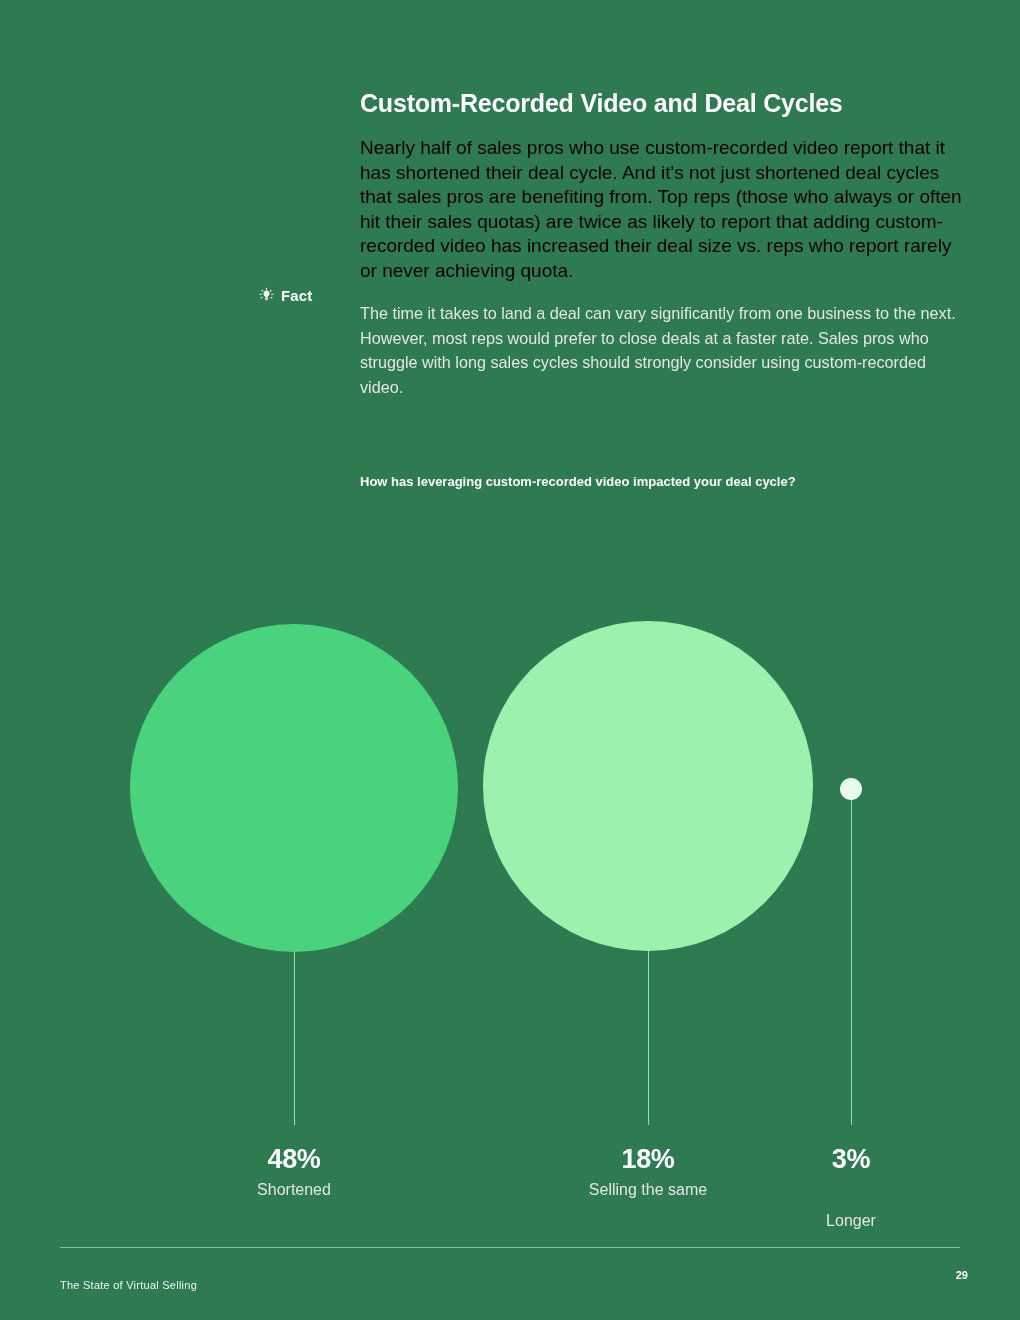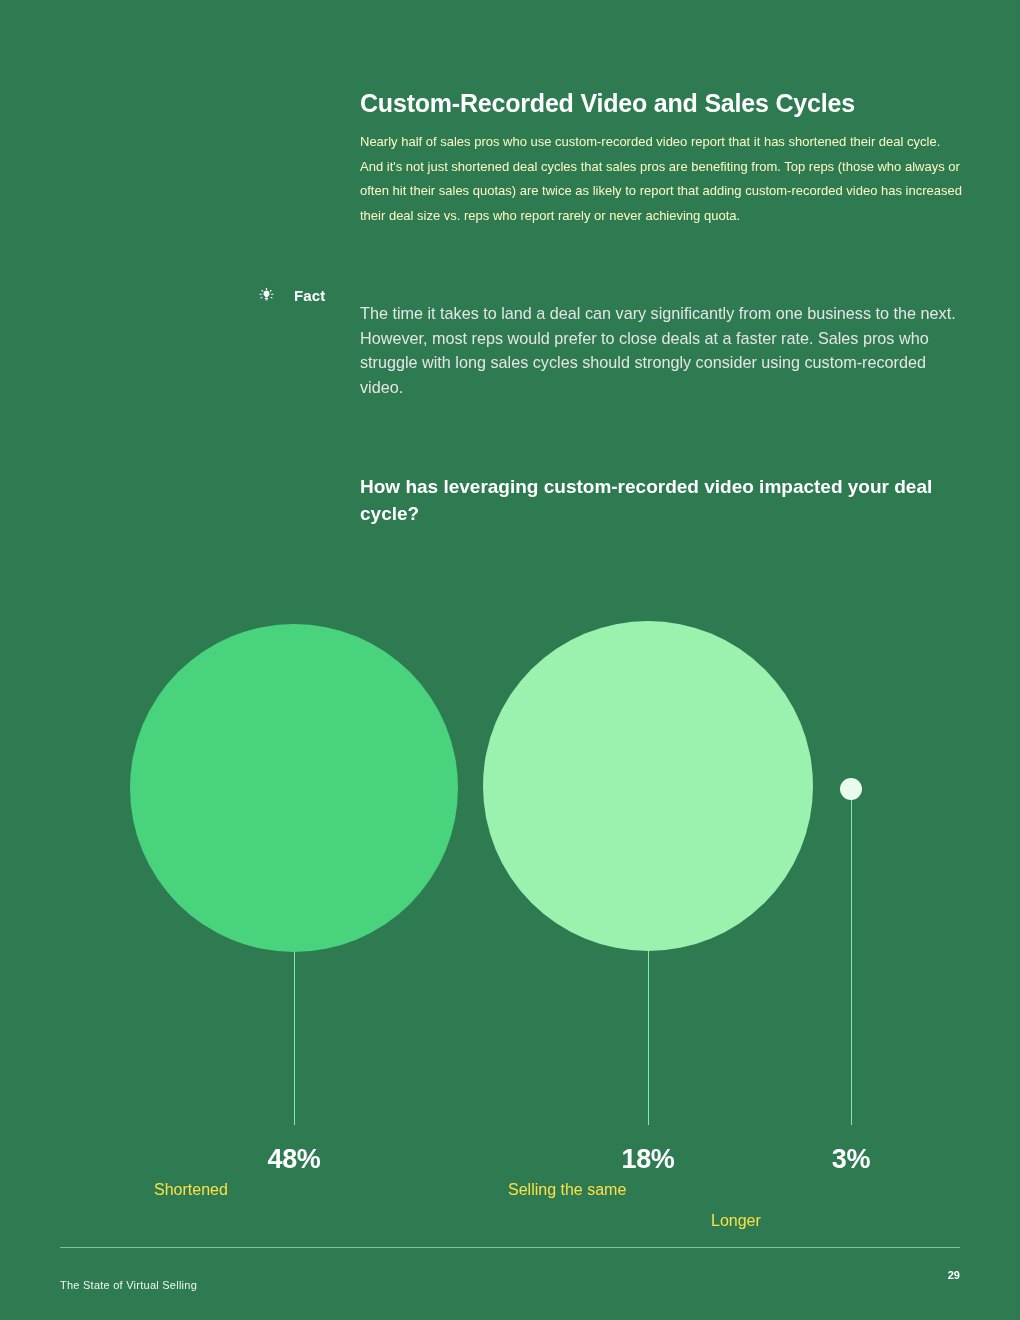--- a/index.html
+++ b/index.html
@@ -28,39 +28,39 @@
     letter-spacing: -0.2px;
     line-height: 1.15;
     color: #ffffff;
   }
 
   .intro-paragraph {
     position: absolute;
     left: 360px;
     top: 117px;
     width: 602px;
-    font-size: 13px;
+    font-size: 19px;
     line-height: 24.6px;
-    color: #fef9c3;
+    color: #000000;
   }
 
   
   .fact-row {
     position: absolute;
     left: 258px;
     top: 285px;
     width: 706px;
   }
   .fact-label-wrap {
     position: absolute;
     left: 0;
     top: 2px;
     display: flex;
     align-items: center;
-    gap: 19px;
+    gap: 6px;
   }
   .bulb-icon {
     display: block;
     width: 17px;
     height: 17px;
   }
   .fact-label {
     font-size: 15px;
     font-weight: bold;
     color: #ffffff;
@@ -75,21 +75,21 @@
     line-height: 24.6px;
     color: #e5e5e5;
   }
 
   
   .chart-question {
     position: absolute;
     left: 360px;
     top: 457px;
     width: 600px;
-    font-size: 19px;
+    font-size: 13px;
     font-weight: bold;
     line-height: 27px;
     color: #ffffff;
   }
 
   
   .chart {
     position: absolute;
     left: 0;
     top: 0;
@@ -114,22 +114,23 @@
     position: absolute;
     text-align: center;
     font-size: 27px;
     font-weight: bold;
     letter-spacing: -0.3px;
     color: #ffffff;
     line-height: 1;
   }
   .cat-label {
     position: absolute;
+    text-align: center;
     font-size: 16px;
-    color: #fde047;
+    color: #e5e5e5;
     line-height: 1;
   }
 
   
   .footer-rule {
     position: absolute;
     left: 60px;
     top: 1247px;
     width: 900px;
     height: 1px;
@@ -139,31 +140,31 @@
   .footer-title {
     position: absolute;
     left: 60px;
     top: 1279px;
     font-size: 11px;
     letter-spacing: 0.25px;
     color: #eef8f2;
   }
   .footer-page {
     position: absolute;
-    right: 60px;
+    right: 52px;
     top: 1269px;
     font-size: 11px;
     font-weight: bold;
     color: #ffffff;
   }
 </style>
 </head>
 <body>
 
-<h1 class="page-title">Custom-Recorded Video and Sales Cycles</h1>
+<h1 class="page-title">Custom-Recorded Video and Deal Cycles</h1>
 
 <p class="intro-paragraph">Nearly half of sales pros who use custom-recorded video report that it has shortened their deal cycle. And it's not just shortened deal cycles that sales pros are benefiting from. Top reps (those who always or often hit their sales quotas) are twice as likely to report that adding custom-recorded video has increased their deal size vs. reps who report rarely or never achieving quota.</p>
 
 <div class="fact-row">
   <div class="fact-label-wrap">
     <span class="bulb-icon">
       <svg viewBox="0 0 20 20" width="17" height="17" aria-hidden="true">
         <g fill="none" stroke="#ffffff" stroke-width="1.25" stroke-linecap="round">
           <path d="M10 4.2a3.6 3.6 0 0 0-2.2 6.45c.45.37.7.85.7 1.35v.3h3v-.3c0-.5.25-.98.7-1.35A3.6 3.6 0 0 0 10 4.2Z" fill="#ffffff" stroke="none"></path>
           <path d="M8.5 13.6h3" stroke-width="1.1"></path>

